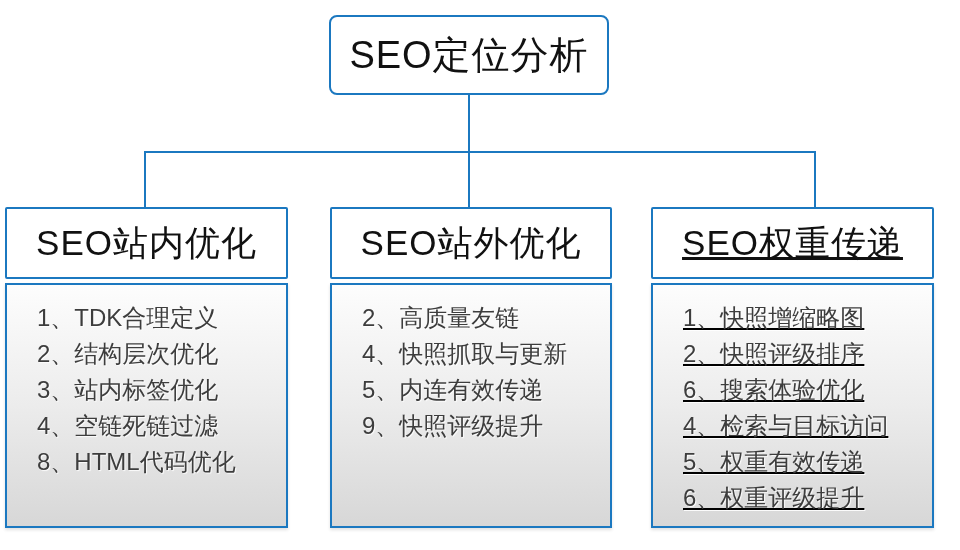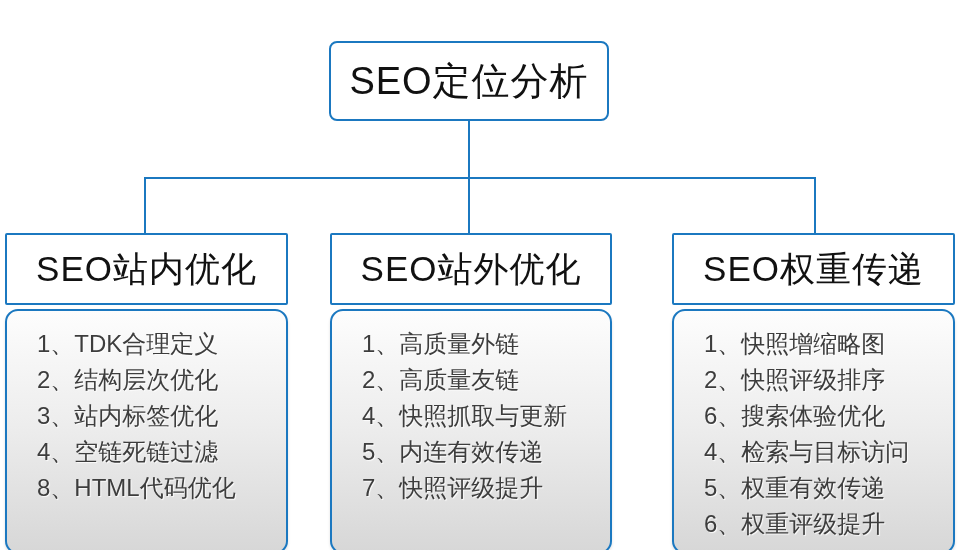--- a/index.html
+++ b/index.html
@@ -7,21 +7,21 @@
     --item-text:#3d3d3d;
     --header-text:#111111;
   }
   html,body{margin:0;padding:0;}
   body{
     width:960px;height:550px;
     background:#ffffff;
     font-family:"Liberation Sans","DejaVu Sans",sans-serif;
     overflow:hidden;
   }
-  .canvas{position:relative;width:960px;height:522px;margin-top:26px;}
+  .canvas{position:relative;width:960px;height:522px;}
 
   .box{
     position:absolute;
     background:#ffffff;
     border:2px solid var(--accent);
     border-radius:8px;
     display:flex;align-items:center;justify-content:center;
     box-sizing:border-box;
   }
   .root-box{
@@ -33,30 +33,30 @@
     top:207px;height:72px;
     font-size:35px;color:var(--header-text);
     letter-spacing:1px;
     border-radius:2px;
     z-index:2;
   }
   .col-list{
     position:absolute;
     top:283px;height:245px;
     border:2px solid var(--accent);
-    border-radius:13px;
+    border-radius:0;
     box-sizing:border-box;
     background:linear-gradient(180deg,#fdfdfd 0%,#ececec 50%,#d7d7d7 100%);
     box-shadow:0 2px 3px rgba(0,0,0,0.12);
     padding:15px 0 0 30px;
     z-index:2;
   }
   .col-a{left:5px;width:283px;}
   .col-b{left:330px;width:282px;}
-  .col-c{left:672px;width:283px;}
+  .col-c{left:651px;width:283px;text-decoration:underline;}
 
   .item{
     font-size:24px;
     line-height:36px;
     color:var(--item-text);
     text-shadow:1px 1px 1px rgba(255,255,255,0.9);
     white-space:nowrap;
   }
 
   .line{
@@ -90,25 +90,24 @@
     <div class="item">2、结构层次优化</div>
     <div class="item">3、站内标签优化</div>
     <div class="item">4、空链死链过滤</div>
     <div class="item">8、HTML代码优化</div>
   </div>
 
   <div class="box col-header col-b">
     <span>SEO站外优化</span>
   </div>
   <div class="col-list col-b">
-    <div class="item">1、高质量外链</div>
     <div class="item">2、高质量友链</div>
     <div class="item">4、快照抓取与更新</div>
     <div class="item">5、内连有效传递</div>
-    <div class="item">7、快照评级提升</div>
+    <div class="item">9、快照评级提升</div>
   </div>
 
   <div class="box col-header col-c">
     <span>SEO权重传递</span>
   </div>
   <div class="col-list col-c">
     <div class="item">1、快照增缩略图</div>
     <div class="item">2、快照评级排序</div>
     <div class="item">6、搜索体验优化</div>
     <div class="item">4、检索与目标访问</div>

